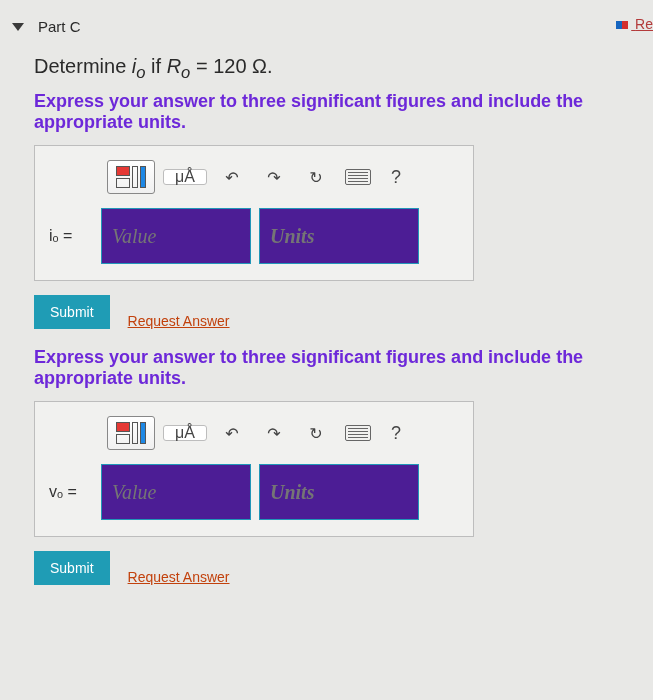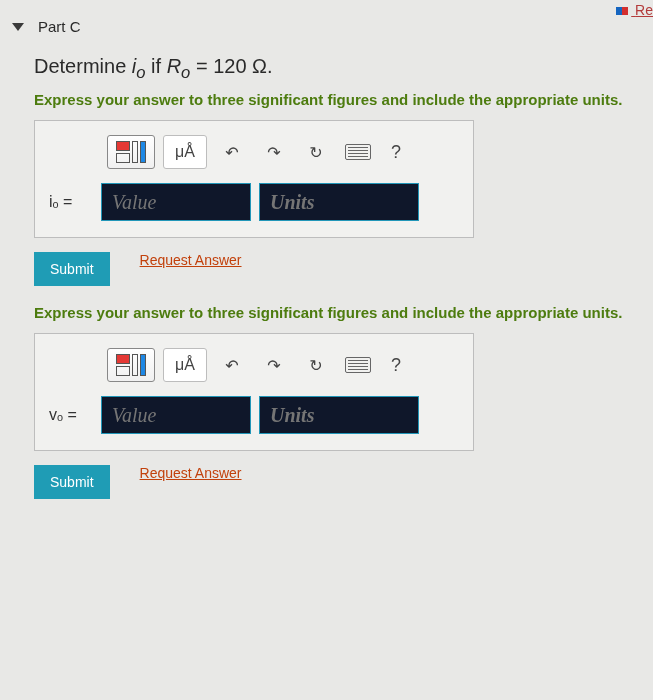--- a/index.html
+++ b/index.html
@@ -6,21 +6,21 @@
     body {
       font-family: Arial, Helvetica, sans-serif;
       background: #e8e8e6;
       width: 653px;
       height: 700px;
       overflow: hidden;
       position: relative;
     }
     .top-right-link {
       position: absolute;
-      top: 2px;
+      top: 16px;
       right: 0;
       color: #b33a3a;
       text-decoration: underline;
       font-size: 14px;
     }
     .top-right-icon {
       display: inline-block;
       width: 12px; height: 8px;
       background: linear-gradient(to right, #1565c0 50%, #d32f2f 50%);
       margin-right: 3px;
@@ -51,40 +51,40 @@
     .part-body {
       padding-left: 22px;
     }
     .prompt {
       font-size: 20px;
       color: #2a2a2a;
       margin-bottom: 8px;
     }
     .prompt i { font-style: italic; }
     .instruct {
-      font-size: 15px;
+      font-size: 18px;
       font-weight: bold;
-      color: #4d7c0f;
+      color: #6d28d9;
       margin-bottom: 12px;
     }
     .answer-box {
       border: 1px solid #bdbdbd;
       background: #f1f1ef;
       width: 440px;
       padding: 14px 14px 16px 14px;
     }
     .toolbar {
       display: flex;
       align-items: center;
       gap: 8px;
       margin-left: 58px;
       margin-bottom: 14px;
     }
     .tb-btn {
-      height: 34px;
+      height: 16px;
       min-width: 34px;
       display: flex;
       align-items: center;
       justify-content: center;
       border: 1px solid #bdbdbd;
       background: #fff;
       border-radius: 3px;
       cursor: pointer;
       font-size: 16px;
       color: #444;
@@ -116,36 +116,36 @@
       align-items: center;
       gap: 8px;
     }
     .var-label {
       font-size: 16px;
       color: #333;
       width: 44px;
       text-align: left;
     }
     .value-input, .units-input {
-      height: 38px;
+      height: 56px;
       border: 1px solid #2196b8;
-      background: #0f172a;
+      background: #4c1d95;
       font-family: Georgia, serif;
       font-style: italic;
       font-size: 20px;
       color: #9a9a9a;
       padding: 0 10px;
     }
     .value-input { width: 150px; }
     .units-input { width: 160px; font-weight: bold; }
     .actions {
       margin-top: 14px;
       display: flex;
-      align-items: flex-start;
-      gap: 30px;
+      align-items: flex-end;
+      gap: 18px;
     }
     .submit-btn {
       background: #1f9cb5;
       color: #fff;
       border: none;
       padding: 9px 16px;
       font-size: 14px;
       cursor: pointer;
     }
     .request-link {

